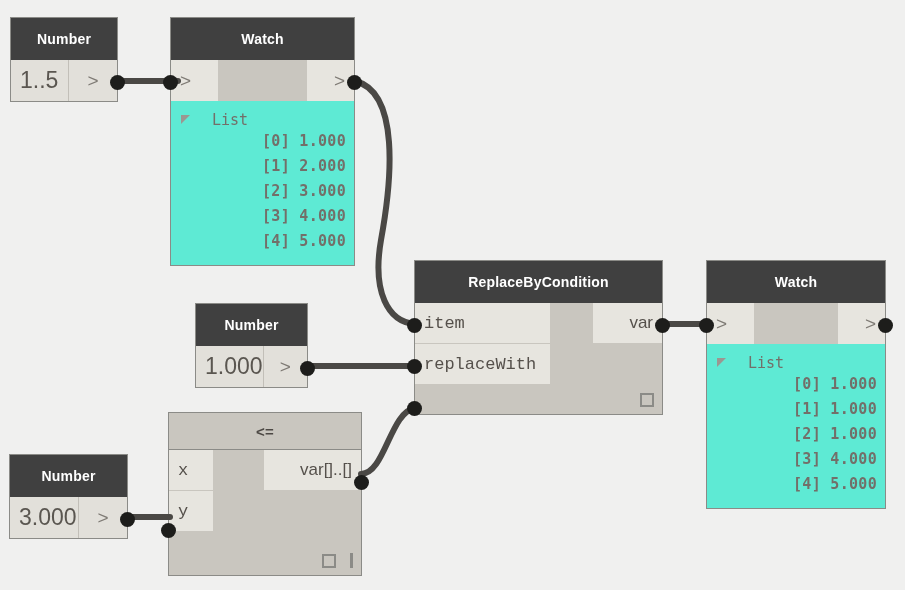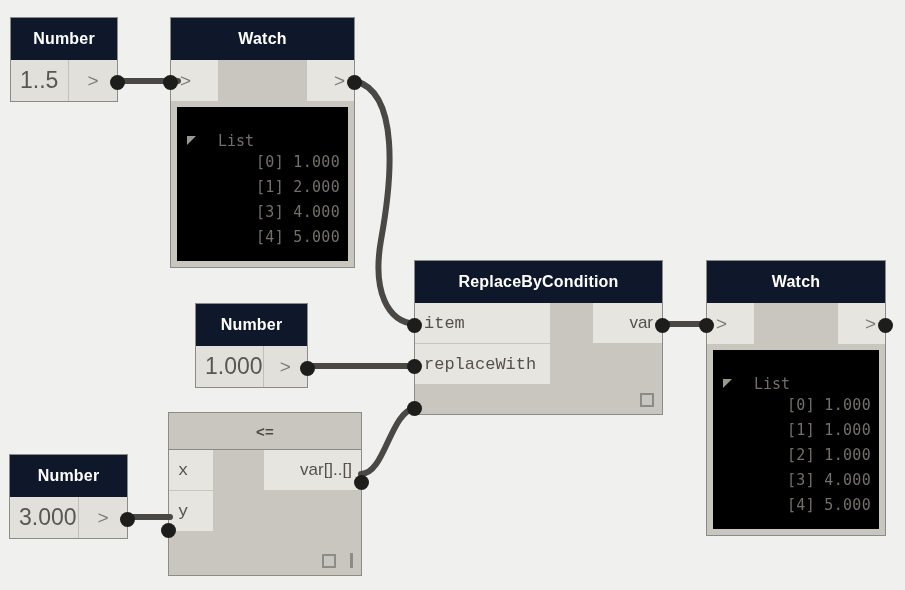--- a/index.html
+++ b/index.html
@@ -19,23 +19,23 @@
   
   .node {
     position: absolute;
     box-sizing: border-box;
     border: 1px solid #8b8b87;
     background: #c9c6bf;
     box-shadow: 0 0 0 0 rgba(0,0,0,0);
   }
   .node-header {
     height: 42px;
-    background: #0f172a;
+    background: #404040;
     color: #ffffff;
-    font-size: 16px;
+    font-size: 14px;
     font-weight: bold;
     display: flex;
     align-items: center;
     justify-content: center;
     letter-spacing: .2px;
     box-sizing: border-box;
   }
   .node-header.light {
     background: #c9c6bf;
     color: #4c4844;
@@ -128,45 +128,46 @@
     color: #7e7a74;
     font-size: 19px;
     display: flex;
     align-items: center;
     justify-content: center;
     box-sizing: border-box;
   }
   .watch-in { justify-content: flex-start; padding-left: 9px; }
   .watch-out { margin-left: auto; justify-content: flex-end; padding-right: 9px; }
   .watch-list {
-    margin: 6px;
-    background: #000000;
+    margin: 0;
+    background: #5eead4;
     font-family: "DejaVu Sans Mono", monospace;
     font-size: 15px;
     color: #736f69;
-    padding: 21px 8px 8px 6px;
+    padding: 6px 8px 8px 6px;
     box-sizing: border-box;
   }
   .list-head {
     display: flex;
     align-items: center;
     height: 25px;
   }
   .tri {
     width: 0; height: 0;
     border-left: 9px solid #9b9791;
     border-bottom: 9px solid transparent;
     margin-right: 22px;
     margin-left: 4px;
   }
   .list-item {
     height: 25px;
     text-align: right;
     letter-spacing: .3px;
     white-space: pre;
+    font-weight: bold;
   }
 
   
   .node-footer {
     position: absolute;
     right: 8px;
     bottom: 7px;
     display: flex;
     align-items: center;
     gap: 14px;
@@ -231,20 +232,21 @@
       <div class="watch-in">&gt;</div>
       <div class="watch-out">&gt;</div>
     </div>
     <div class="watch-list">
       <div class="list-head">
         <span class="tri"></span>
         <span>List</span>
       </div>
       <div class="list-item">[0] 1.000</div>
       <div class="list-item">[1] 2.000</div>
+      <div class="list-item">[2] 3.000</div>
       <div class="list-item">[3] 4.000</div>
       <div class="list-item">[4] 5.000</div>
     </div>
     <div class="nub" style="left:-8px; top:57px;"></div>
     <div class="nub" style="right:-8px; top:57px;"></div>
   </div>
 
   <div class="node" style="left:195px; top:303px; width:113px;">
     <div class="node-header">Number</div>
     <div class="num-body">

